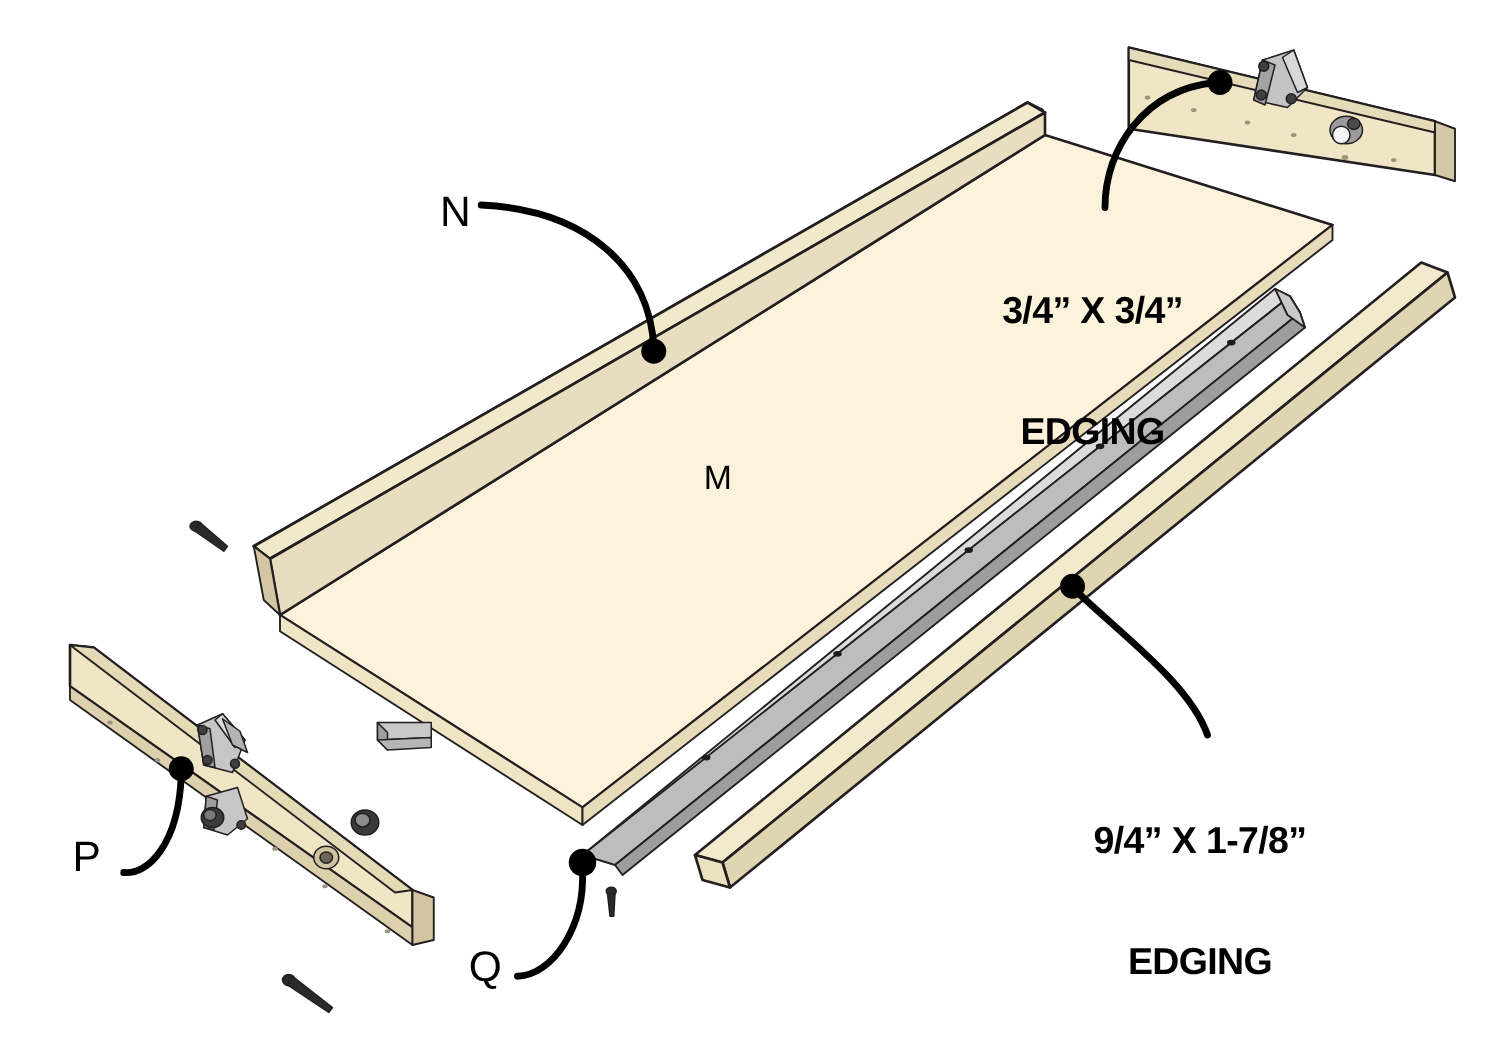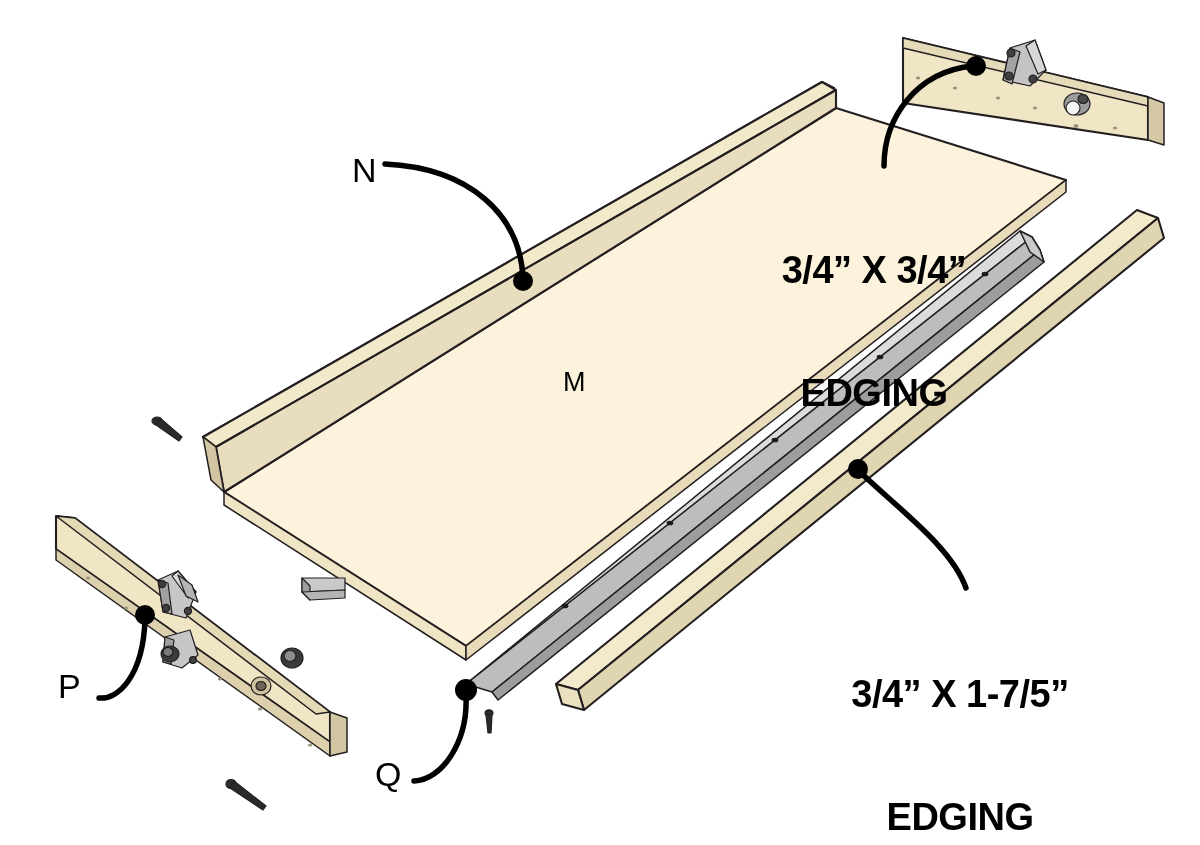--- a/index.html
+++ b/index.html
@@ -30,21 +30,21 @@
     white-space: pre;
     line-height: 1.08;
     letter-spacing: -0.5px;
   }
   .callout.letter {
     font-size: 34px;
     font-weight: 400;
     letter-spacing: 0px;
   }
   .callout.dim {
-    font-size: 38px;
+    font-size: 30px;
     font-weight: 700;
     text-align: center;
   }
   .callout.plain {
     font-size: 27px;
     font-weight: 400;
   }
 </style>
 </head>
 <body>
@@ -232,17 +232,17 @@
   <div class="callout letter" style="left:58px; top:668px;">P</div>
 
   <div class="callout letter" style="left:375px; top:756px;">Q</div>
 
   <div class="callout dim" style="left:779px; top:168px; width:190px;">
     <div>3/4” X 3/4”</div>
     <div>EDGING</div>
   </div>
 
   <div class="callout dim" style="left:840px; top:592px; width:240px;">
-    <div>3/4” X 1-7/5”</div>
+    <div>9/4” X 1-7/8”</div>
     <div>EDGING</div>
   </div>
 
 </div>
 
 </body></html>

